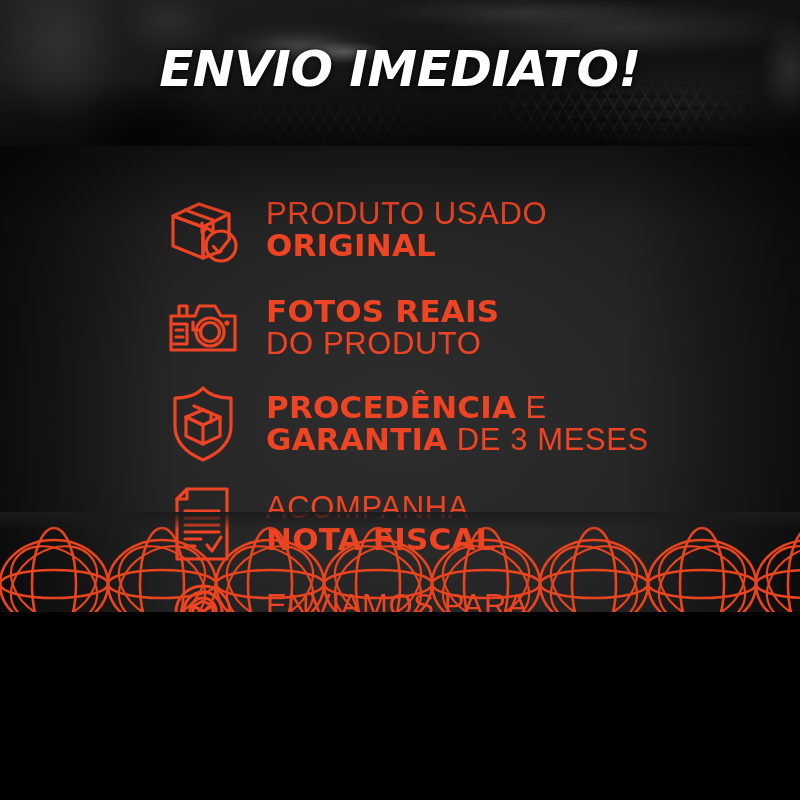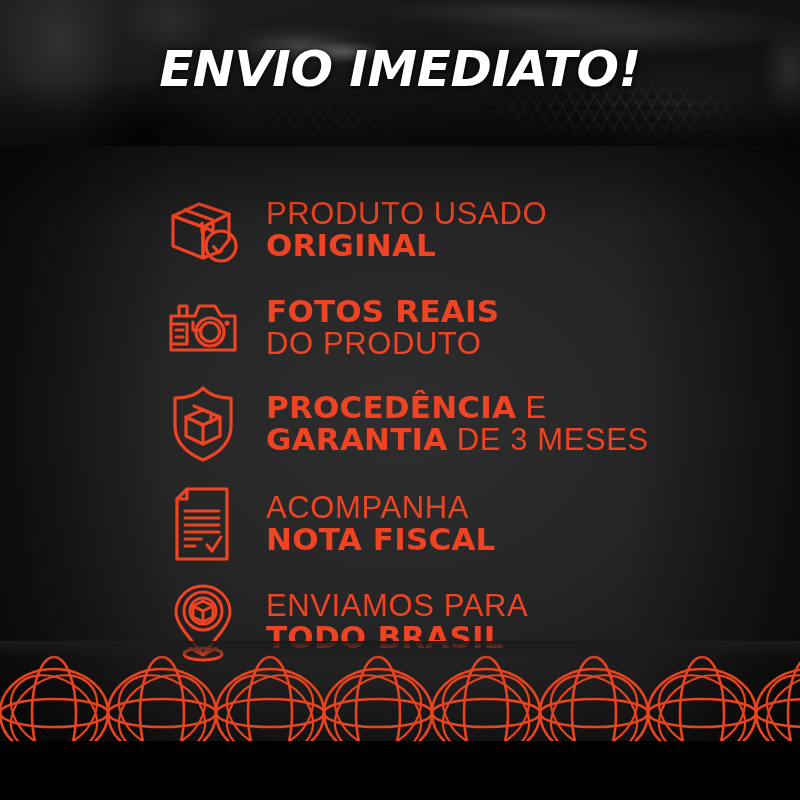--- a/index.html
+++ b/index.html
@@ -7,21 +7,21 @@
     padding: 0;
     background: #000;
   }
   body {
     font-family: "Liberation Sans", sans-serif;
   }
 
   #banner {
     position: relative;
     width: 800px;
-    height: 741px;
+    height: 612px;
     overflow: hidden;
     background: #fef9c3;
   }
 
   
   .header {
     position: absolute;
     left: 0; top: 0;
     width: 800px;
     height: 146px;

